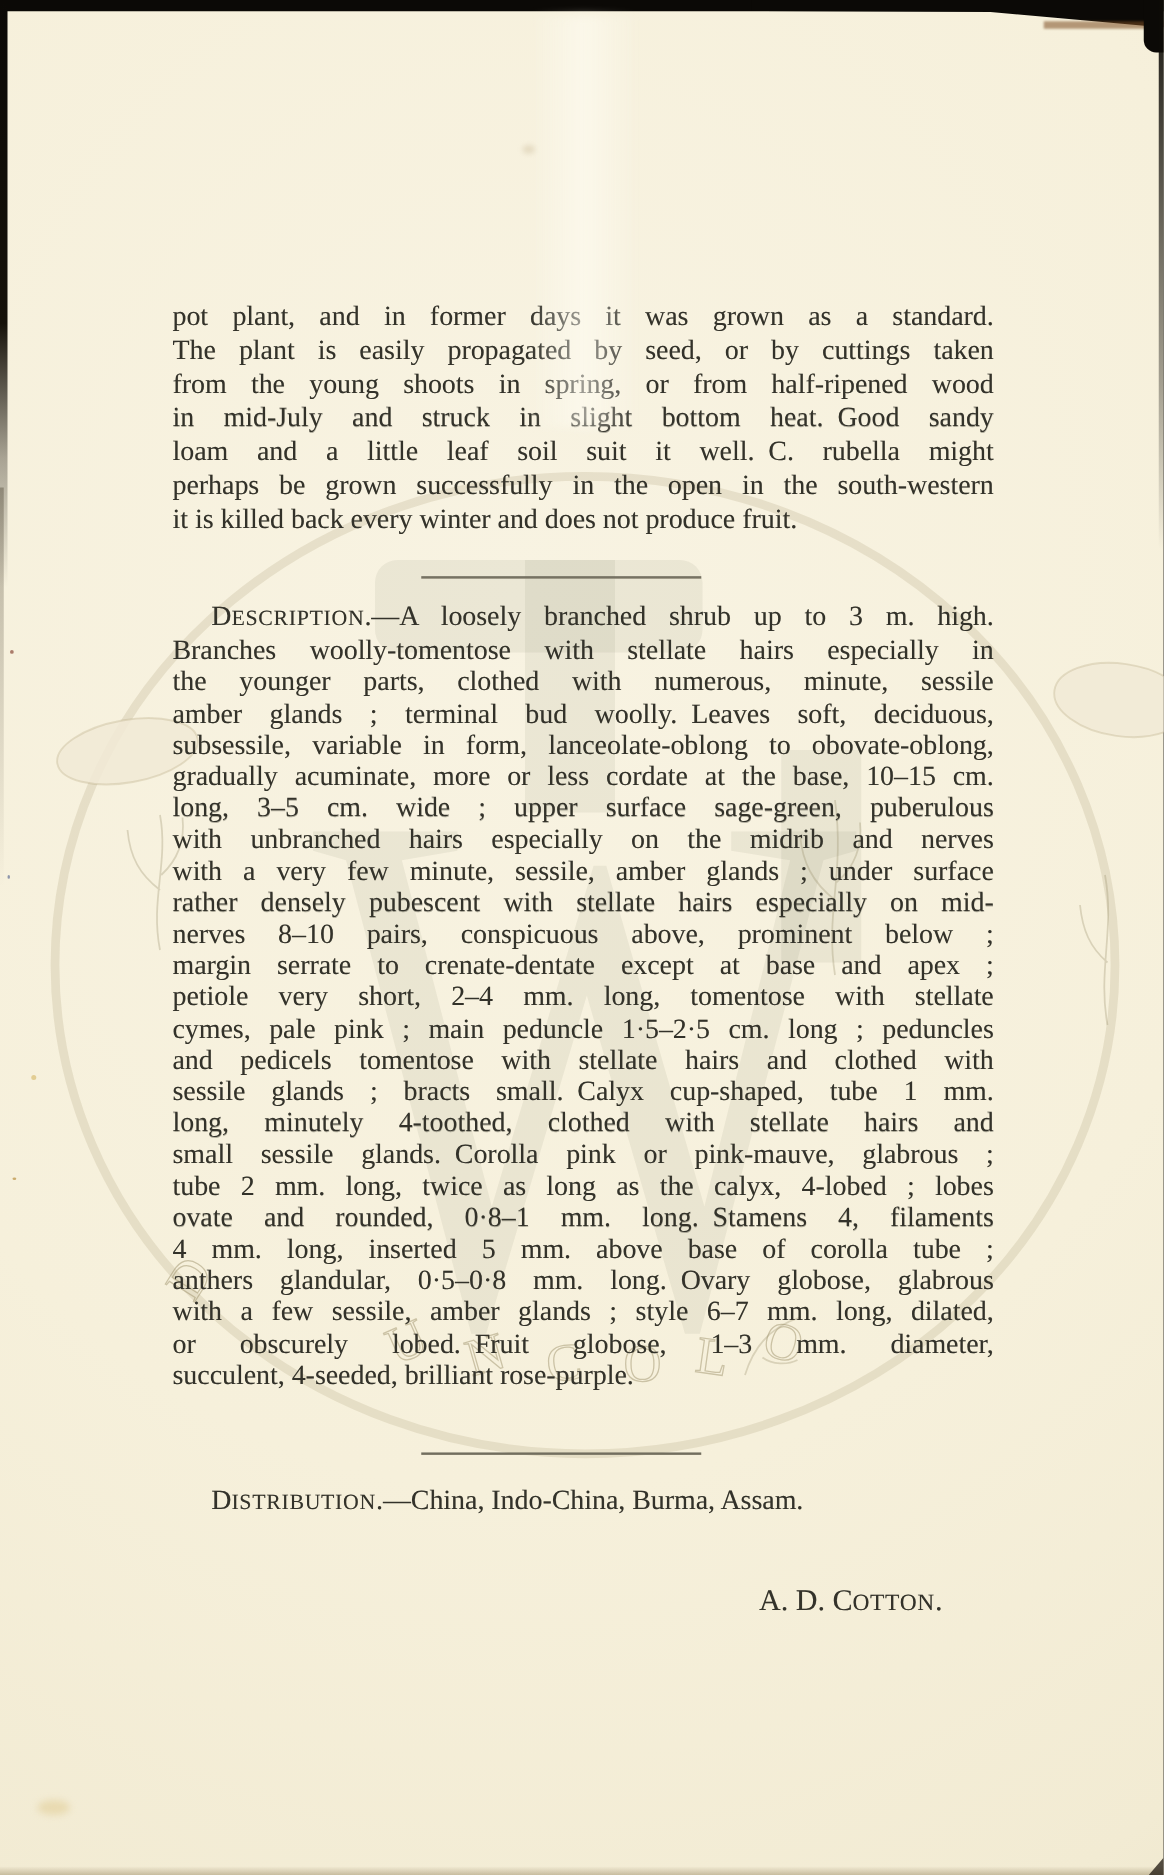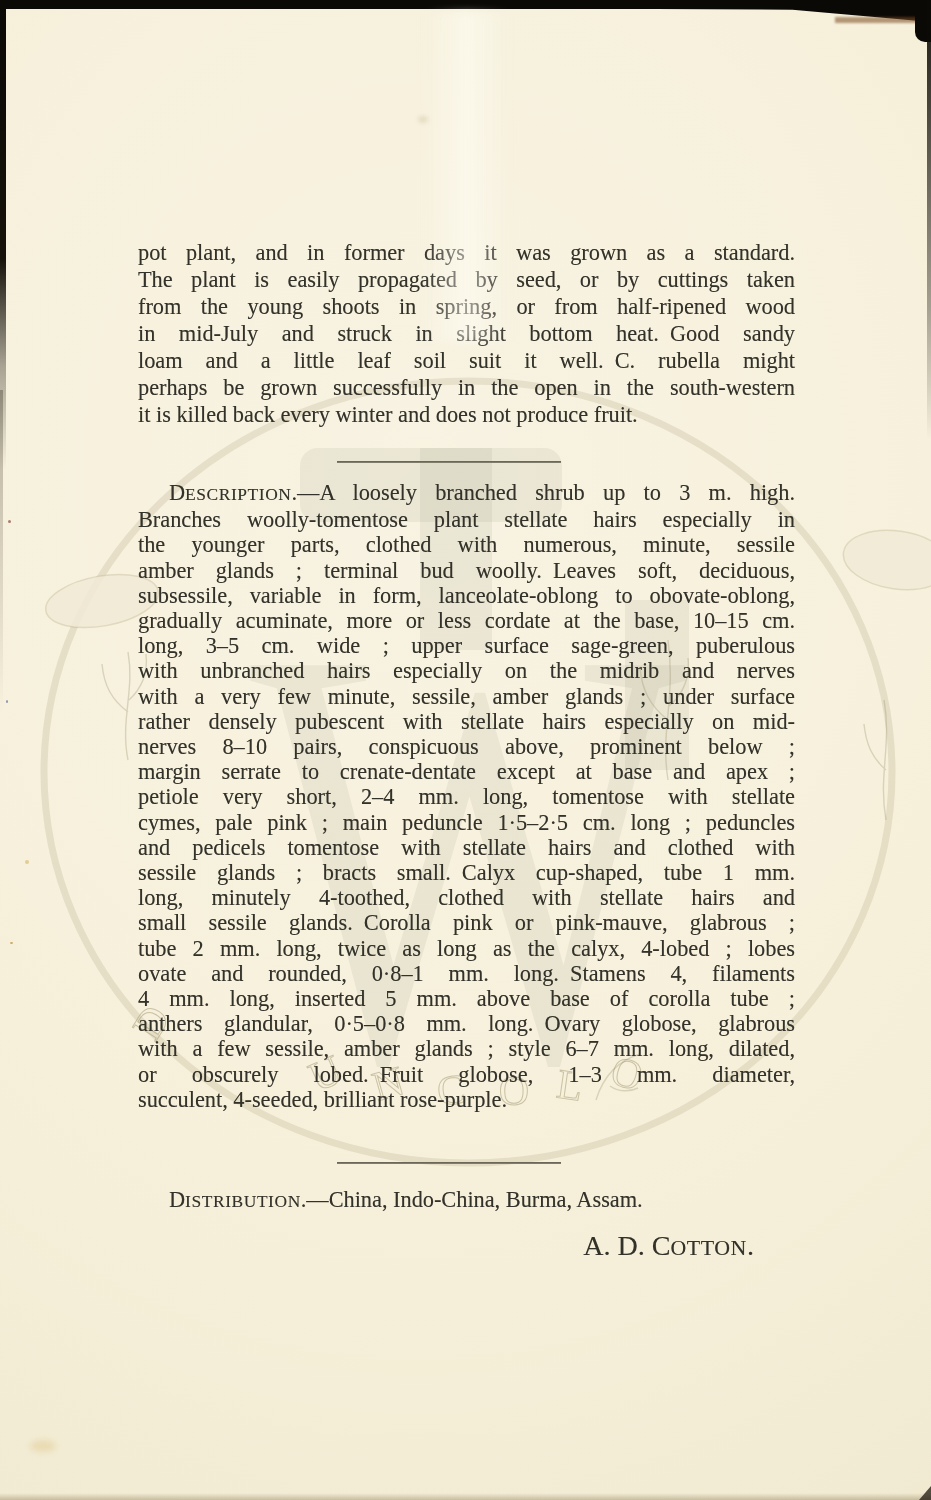--- a/index.html
+++ b/index.html
@@ -10,21 +10,21 @@
       radial-gradient(ellipse 130% 95% at 45% 32%, #f8f3e2 0%, #f6f0db 50%, #f2ebd3 80%, #eae2c6 100%);
     font-family:"Liberation Serif","DejaVu Serif",serif;
     color:#33322a;
   }
   
   .textcol { position:absolute; left:138px; width:657px;
              text-shadow:0.2px 0.2px 0.4px rgba(45,45,35,0.35); }
   #p1   { top:239px;  font-size:22.3px; line-height:27px;  }
   #desc { top:480px;  font-size:22.3px; line-height:25.2px; }
   #distribution { top:1186px; font-size:22.3px; line-height:27px; }
-  #signature    { top:1232px; width:616px; font-size:28px; line-height:27px; }
+  #signature    { top:1268px; width:616px; font-size:24px; line-height:27px; }
   .line { text-align:justify; text-align-last:justify; }
   .line.last { text-align-last:left; }
   .line.noj  { text-align:right; text-align-last:left; }
   .line.indent { padding-left:31px; }
   #signature .line { text-align:right; text-align-last:right; }
   .i  { }
   .sc { font-size:0.78em; letter-spacing:0.6px; }
   
   .divider { position:absolute; left:337px; width:224px; height:2px;
              background:linear-gradient(180deg,#615e50 0%, #8b8674 100%); }
@@ -103,21 +103,21 @@
       <div class="line"><span>in mid-July and struck in slight bottom heat. Good sandy</span></div>
       <div class="line"><span>loam and a little leaf soil suit it well. </span><span class="i">C. rubella</span><span> might</span></div>
       <div class="line"><span>perhaps be grown successfully in the open in the south-western</span></div>
       <div class="line last"><span>it is killed back every winter and does not produce fruit.</span></div>
     </div>
 
   <div id="divider1" class="divider"></div>
 
   <div id="desc" class="textcol">
       <div class="line indent"><span>D</span><span class="sc">ESCRIPTION</span><span>.—A loosely branched </span><span class="i">shrub</span><span> up to 3 m. high.</span></div>
-      <div class="line"><span class="i">Branches</span><span> woolly-tomentose plant stellate hairs especially in</span></div>
+      <div class="line"><span class="i">Branches</span><span> woolly-tomentose with stellate hairs especially in</span></div>
       <div class="line"><span>the younger parts, clothed with numerous, minute, sessile</span></div>
       <div class="line"><span>amber glands ; terminal bud woolly. </span><span class="i">Leaves</span><span> soft, deciduous,</span></div>
       <div class="line"><span class="i">subsessile</span><span>, variable in form, </span><span class="i">lanceolate-oblong to obovate-oblong</span><span>,</span></div>
       <div class="line"><span>gradually acuminate, </span><span class="i">more or less cordate at the base</span><span>, 10–15 cm.</span></div>
       <div class="line"><span>long, 3–5 cm. wide ; upper surface sage-green, puberulous</span></div>
       <div class="line"><span>with unbranched hairs especially on the midrib and nerves</span></div>
       <div class="line"><span>with a very few minute, sessile, amber glands ; </span><span class="i">under surface</span></div>
       <div class="line"><span class="i">rather densely pubescent</span><span> with stellate hairs especially on mid-</span></div>
       <div class="line"><span>nerves 8–10 pairs, conspicuous above, prominent below ;</span></div>
       <div class="line"><span>margin serrate to crenate-dentate except at base and apex ;</span></div>

